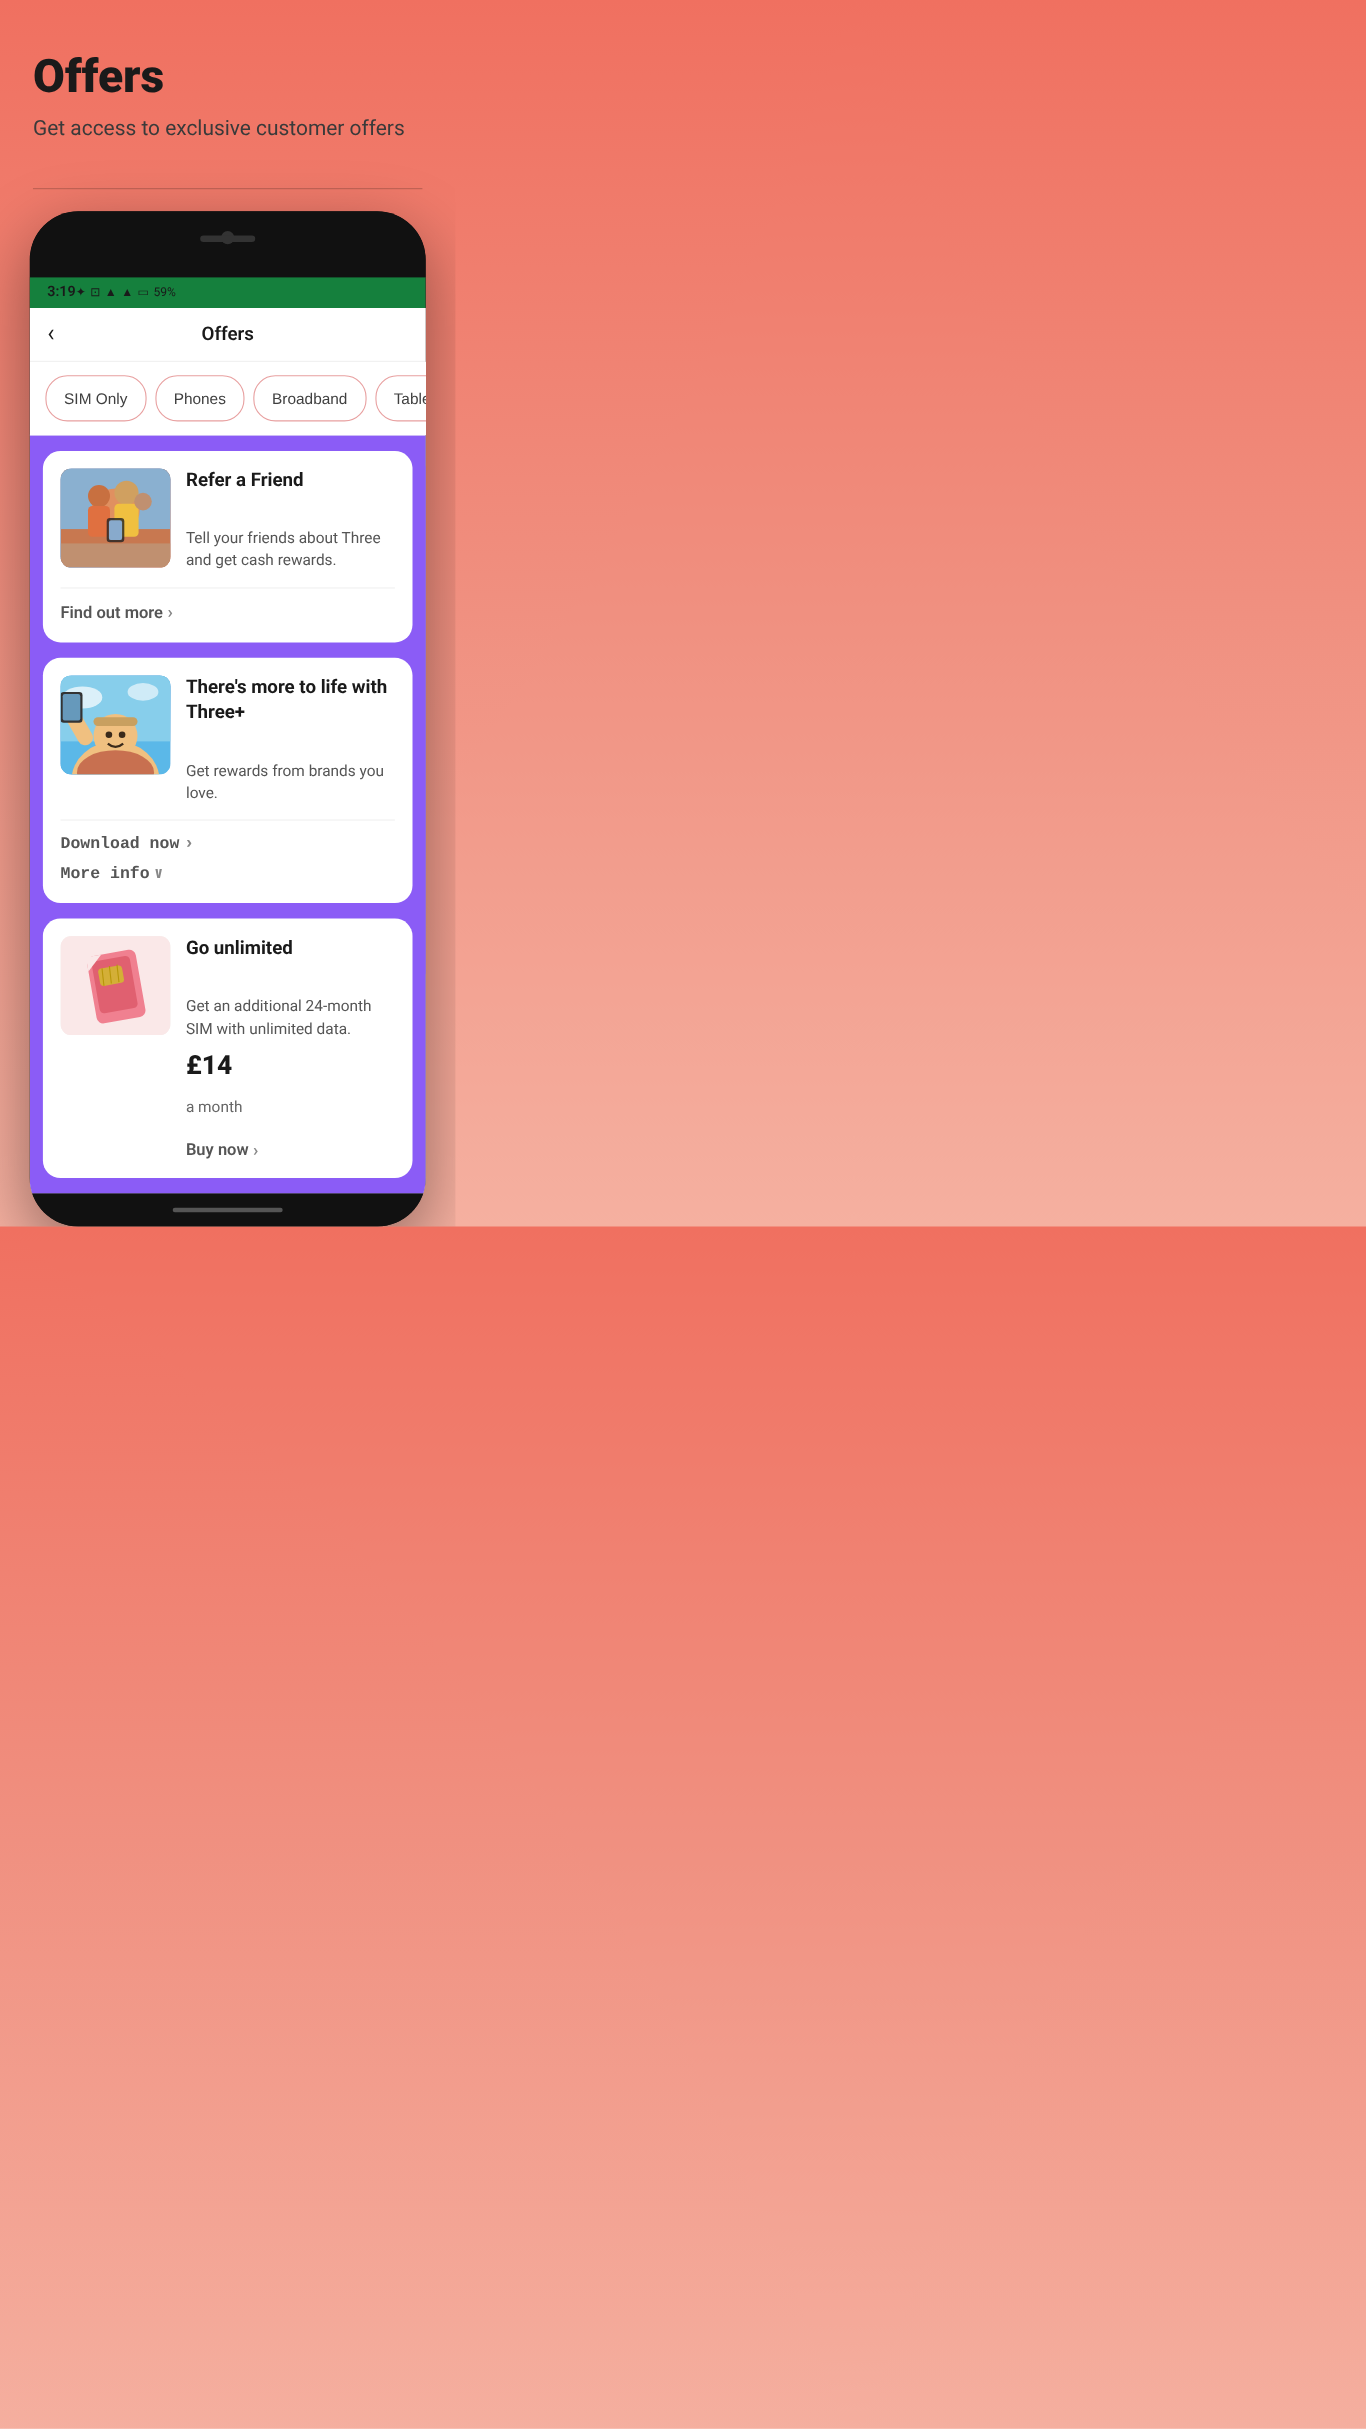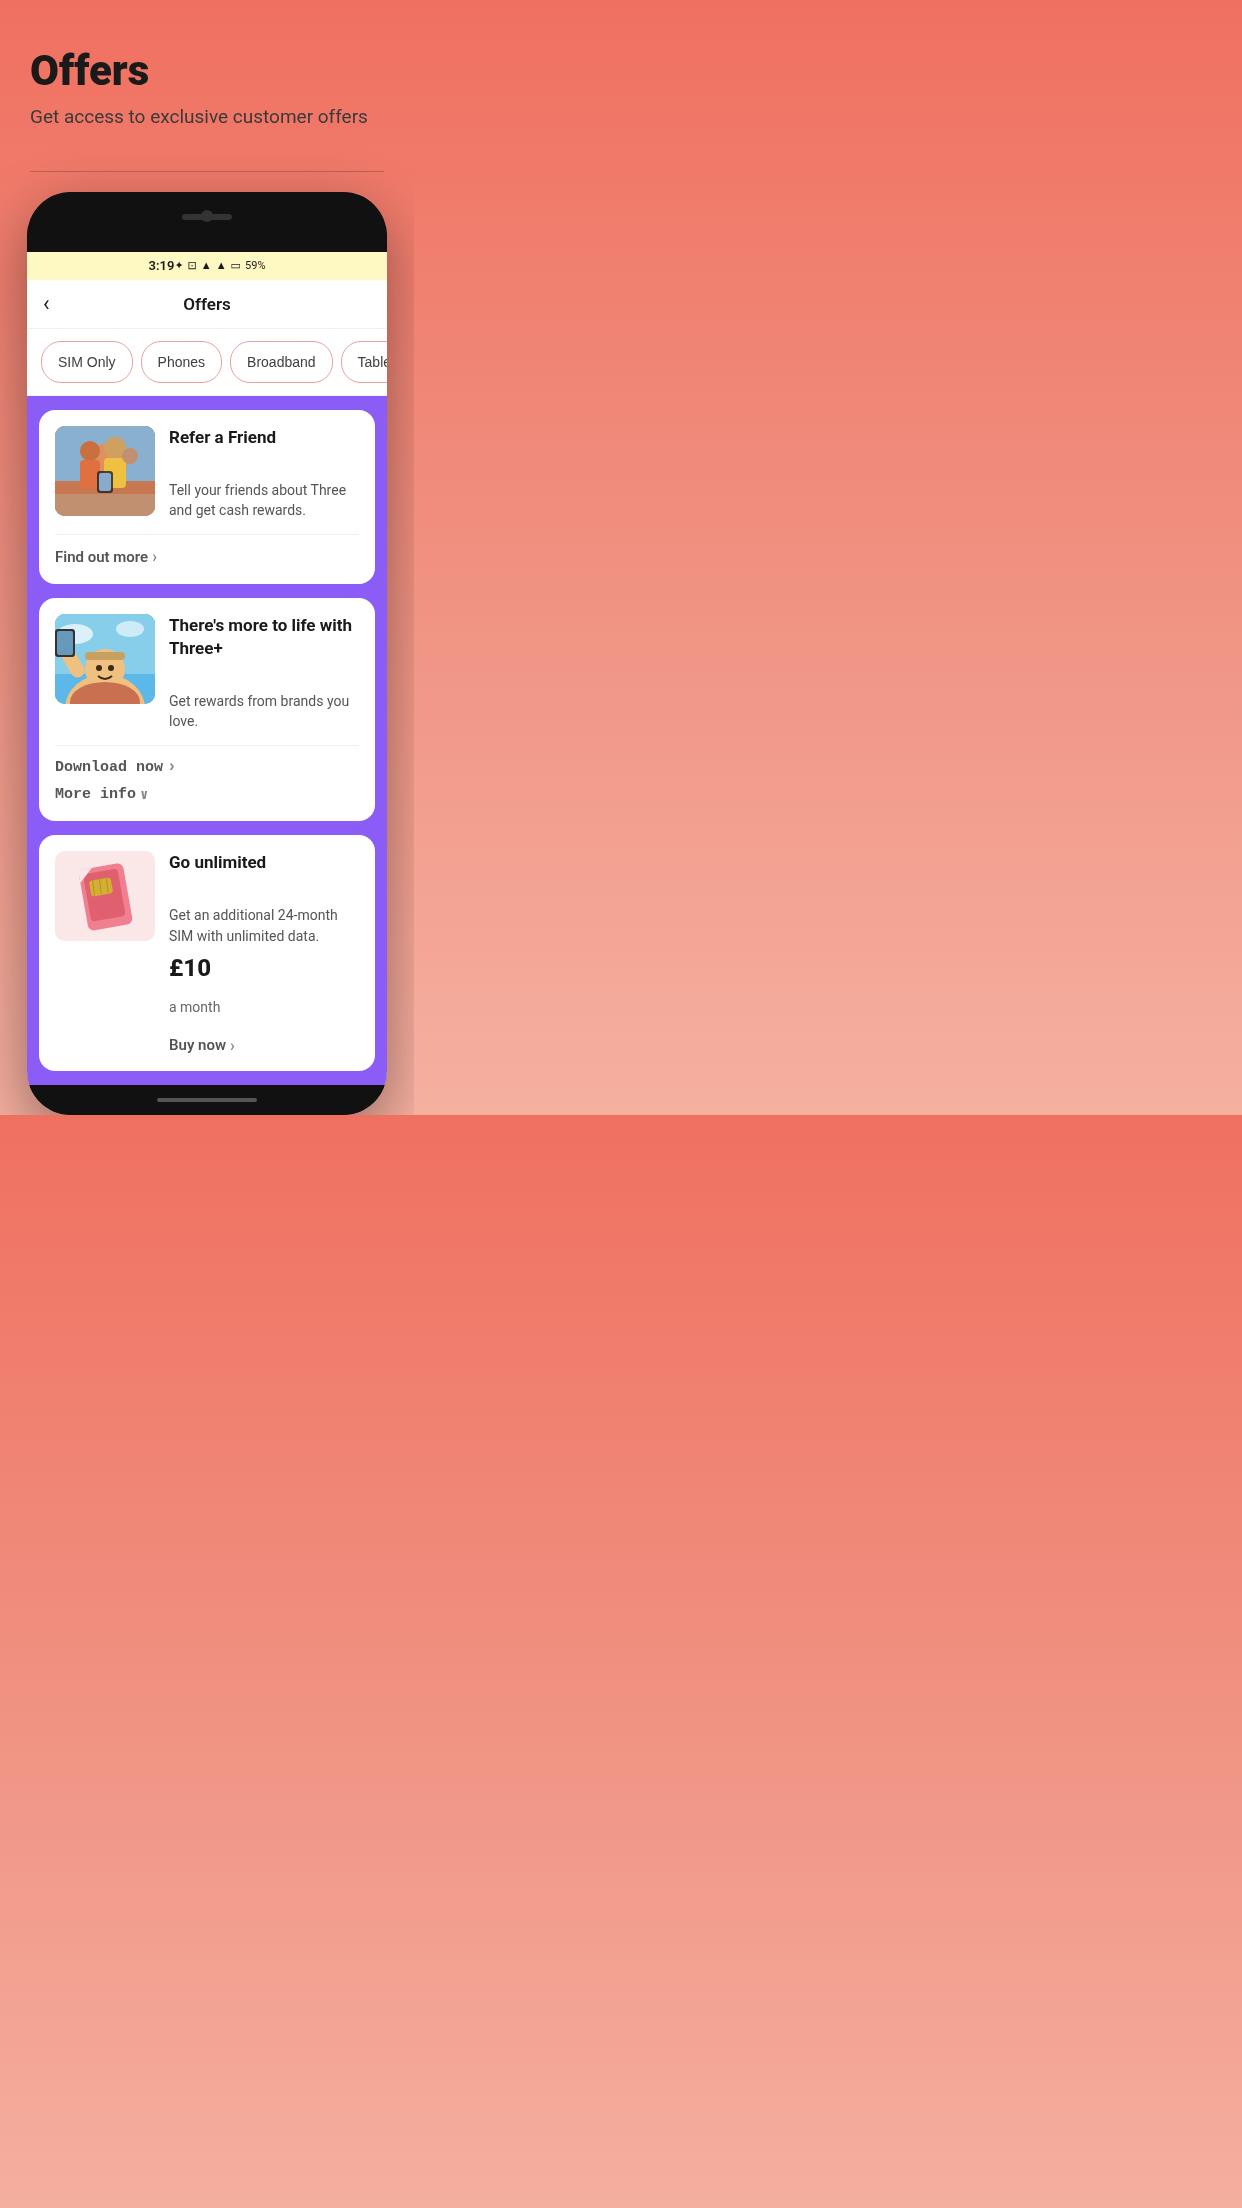--- a/index.html
+++ b/index.html
@@ -73,25 +73,25 @@
       height: 6px;
       background: #333;
       border-radius: 3px;
       position: absolute;
       top: 22px;
       left: 50%;
       transform: translateX(-50%);
     }
 
     .status-bar {
-      background: #fef9c3;
+      background: #15803d;
       height: 28px;
       display: flex;
       align-items: center;
-      justify-content: center;
+      justify-content: flex-start;
       padding: 0 16px;
     }
 
     .status-time {
       font-size: 13px;
       font-weight: 600;
       color: #1a1a1a;
     }
 
     .status-icons {
@@ -459,21 +459,21 @@
                 <line x1="46" y1="27" x2="45" y2="43" stroke="#b8960a" stroke-width="1" transform="rotate(-10 46 36)"></line>
                 <line x1="53" y1="27" x2="52" y2="43" stroke="#b8960a" stroke-width="1" transform="rotate(-10 46 36)"></line>
 
                 <polygon points="28,15 42,15 28,28" fill="#fae8e8" transform="rotate(-10 50 45)"></polygon>
               </svg>
             </div>
             <div class="offer-content">
               <div class="offer-title">Go unlimited</div>
               <div class="offer-desc">Get an additional 24-month SIM with unlimited data.</div>
               <div class="offer-price">
-                <div class="price-amount">£10</div>
+                <div class="price-amount">£14</div>
                 <div class="price-period">a month</div>
               </div>
               <div class="buy-link">
                 <span>Buy now</span>
                 <span class="chevron-right">›</span>
               </div>
             </div>
           </div>
         </div>
 

